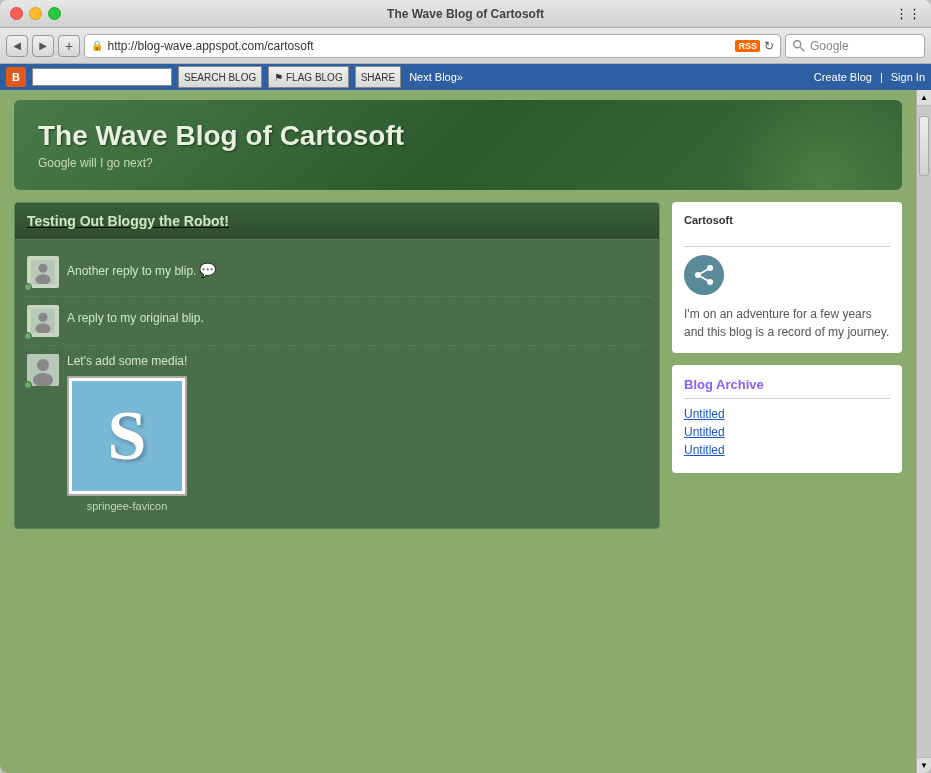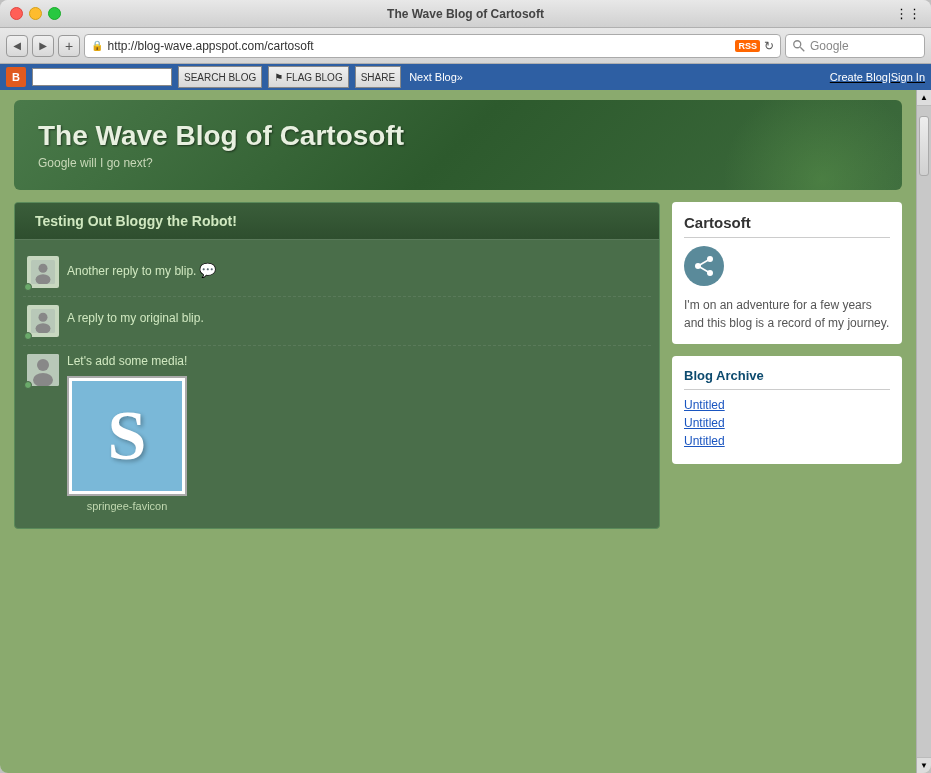--- a/index.html
+++ b/index.html
@@ -27,38 +27,38 @@
     .reload-btn { color: #555; font-size: 12px; cursor: pointer; }
     .search-bar { display: flex; align-items: center; background: white; border: 1px solid #aaa; border-radius: 4px; height: 24px; padding: 0 6px; gap: 4px; width: 140px; }
     .search-icon-browser { width: 14px; height: 14px; }
 
     
     .blogger-bar { background: #2e5fa3; height: 26px; display: flex; align-items: center; padding: 0 6px; gap: 6px; }
     .blogger-icon { background: #e05a1e; color: white; font-weight: bold; font-size: 11px; width: 20px; height: 20px; display: flex; align-items: center; justify-content: center; border-radius: 2px; }
     .blogger-search-input { background: white; border: 1px solid #888; height: 18px; width: 140px; font-size: 11px; padding: 0 4px; }
     .blogger-btn { background: linear-gradient(to bottom, #f0f0f0, #d8d8d8); border: 1px solid #888; font-size: 10px; color: #333; padding: 1px 5px; cursor: pointer; height: 22px; }
     .blogger-next { color: white; font-size: 11px; text-decoration: none; margin-left: 2px; }
-    .blogger-right { margin-left: auto; display: flex; align-items: center; text-decoration: underline; }
+    .blogger-right { margin-left: auto; display: flex; gap: 8px; align-items: center; }
     .blogger-link { color: white; font-size: 11px; text-decoration: none; }
     .blogger-divider { color: white; font-size: 11px; }
 
     
     .blog-header { background: linear-gradient(135deg, #4a7a4a 0%, #2d5a2d 50%, #3d6b3d 100%); border-radius: 6px; padding: 20px 24px; margin-bottom: 12px; position: relative; overflow: hidden; }
     .blog-header::before { content: ''; position: absolute; top: -20px; right: -20px; width: 200px; height: 200px; background: radial-gradient(circle, rgba(100,160,80,0.4) 0%, transparent 70%); }
     .blog-title { font-size: 28px; color: #e8f0e0; font-weight: bold; text-shadow: 1px 1px 2px rgba(0,0,0,0.5); }
     .blog-subtitle { font-size: 12px; color: #c8d8b8; margin-top: 4px; }
 
     
     .main-layout { display: flex; gap: 12px; }
     .main-content { flex: 1; }
     .sidebar { width: 230px; flex-shrink: 0; }
 
     
     .post-card { background: #4a6e4a; border: 1px solid #5a8a5a; border-radius: 4px; padding: 0; overflow: hidden; }
-    .post-title-bar { background: linear-gradient(to bottom, #3a5e3a, #2e4e2e); padding: 10px 20px; border-bottom: 1px solid #5a7a5a; }
+    .post-title-bar { background: linear-gradient(to bottom, #3a5e3a, #2e4e2e); padding: 10px 12px; border-bottom: 1px solid #5a7a5a; text-decoration: underline; }
     .post-title { font-size: 14px; font-weight: bold; color: #d0e8c0; }
     .post-body { padding: 8px; }
 
     
     .comment-item { display: flex; align-items: flex-start; gap: 8px; padding: 8px 4px; border-bottom: 1px dashed #5a7a5a; }
     .avatar { width: 32px; height: 32px; background: #c8d8c0; border-radius: 2px; flex-shrink: 0; display: flex; align-items: center; justify-content: center; position: relative; }
     .avatar svg { width: 24px; height: 24px; }
     .avatar-dot { position: absolute; bottom: -3px; left: -3px; width: 8px; height: 8px; background: #6aaa6a; border-radius: 50%; border: 1px solid #4a6a4a; }
     .comment-text { font-size: 12px; color: #d0e8c0; padding-top: 6px; }
 
@@ -79,27 +79,27 @@
 
     
     .gliffy { width: 110px; height: 110px; background: #e8f4e8; padding: 4px; }
     .gliffy-inner { width: 100%; height: 100%; background: #2d6e2d; border-radius: 2px; display: grid; grid-template-columns: 1fr 1fr 1fr; grid-template-rows: auto auto auto; gap: 2px; padding: 4px; }
     .gliffy-box { background: #5a9a5a; border-radius: 1px; height: 14px; }
     .gliffy-box-sm { background: #5a9a5a; border-radius: 1px; height: 10px; }
     .gliffy-connector { background: #3a7a3a; height: 4px; }
 
     
     .sidebar-card { background: white; border-radius: 4px; padding: 12px; margin-bottom: 12px; }
-    .sidebar-user-name { font-size: 15px; font-weight: bold; color: #333; margin-bottom: 8px; border-bottom: 1px solid #ccc; padding-bottom: 6px; }
+    .sidebar-user-name { font-size: 11px; font-weight: bold; color: #333; margin-bottom: 8px; border-bottom: 1px solid #ccc; padding-bottom: 20px; }
     .sidebar-share-icon { width: 40px; height: 40px; background: #5a8a9a; border-radius: 50%; display: flex; align-items: center; justify-content: center; margin-bottom: 10px; }
     .sidebar-share-icon svg { width: 24px; height: 24px; }
     .sidebar-bio { font-size: 12px; color: #555; line-height: 1.5; }
 
     .blog-archive-card { background: white; border-radius: 4px; padding: 12px; }
-    .blog-archive-title { font-size: 13px; font-weight: bold; color: #0c4a6e; margin-bottom: 8px; border-bottom: 1px solid #ccc; padding-bottom: 6px; }
+    .blog-archive-title { font-size: 13px; font-weight: bold; color: #8b5cf6; margin-bottom: 8px; border-bottom: 1px solid #ccc; padding-bottom: 6px; }
     .archive-link { display: block; font-size: 12px; color: #1a55c0; text-decoration: underline; margin-bottom: 4px; cursor: pointer; }
 
     
     .scrollbar-area { width: 15px; background: #d0d0d0; border-left: 1px solid #b0b0b0; display: flex; flex-direction: column; }
     .scroll-up { height: 16px; background: #ddd; border-bottom: 1px solid #bbb; display: flex; align-items: center; justify-content: center; font-size: 8px; cursor: pointer; }
     .scroll-track { flex: 1; background: #c8c8c8; position: relative; }
     .scroll-thumb { position: absolute; top: 10px; left: 2px; right: 2px; height: 60px; background: linear-gradient(to bottom, #eee, #d0d0d0); border: 1px solid #aaa; border-radius: 3px; }
     .scroll-down { height: 16px; background: #ddd; border-top: 1px solid #bbb; display: flex; align-items: center; justify-content: center; font-size: 8px; cursor: pointer; }
   </style>
 </head>

